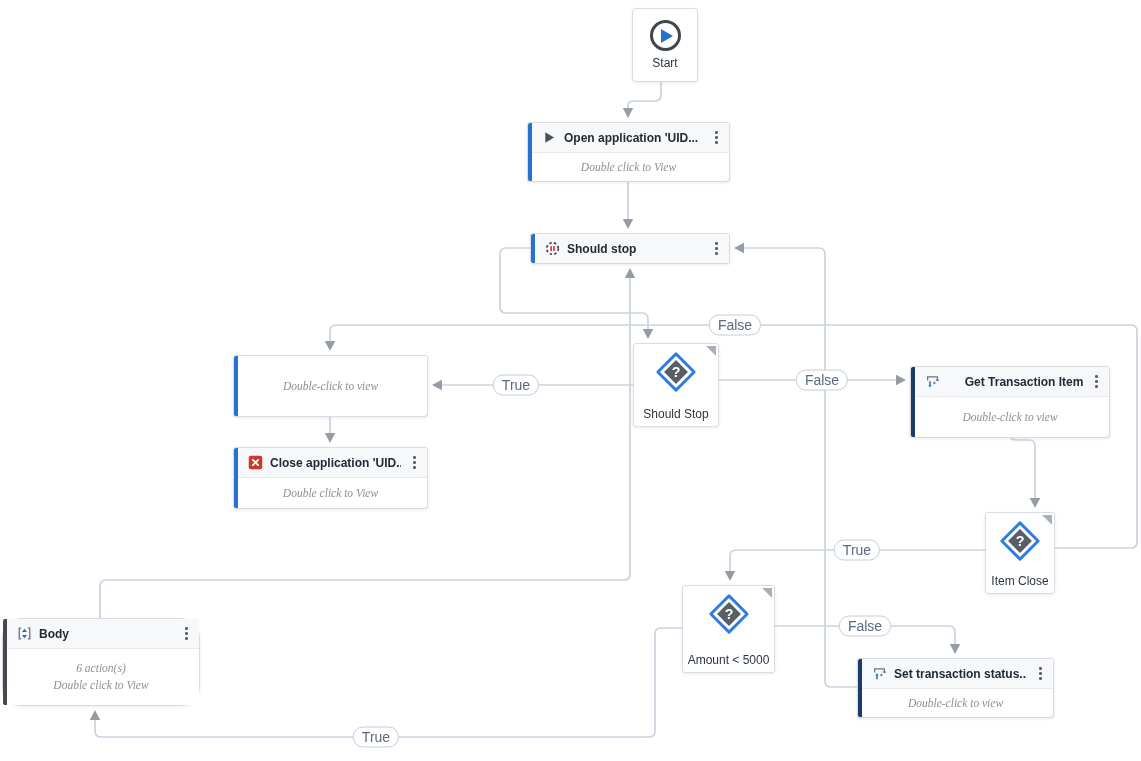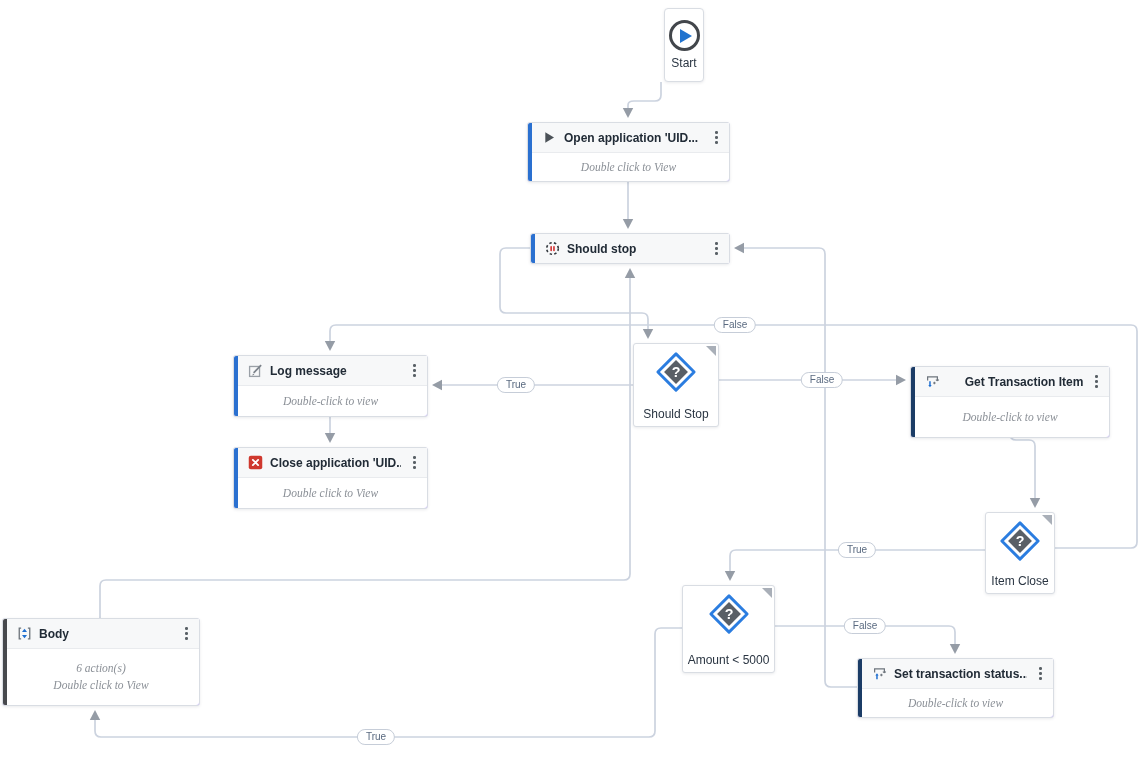--- a/index.html
+++ b/index.html
@@ -24,21 +24,21 @@
     justify-content:space-between;padding:7px 2px 5px;box-sizing:border-box;}
   .corner{position:absolute;top:2px;right:2px;width:0;height:0;border-left:10px solid transparent;border-top:10px solid #a9afb8;}
   .dlabel{font-size:12px;color:#2a3542;white-space:nowrap;}
   .start-node{position:absolute;background:#fff;border:1px solid var(--box-border);border-radius:4px;
     box-shadow:0 1px 3px rgba(40,50,70,.10);z-index:2;display:flex;flex-direction:column;align-items:center;
     justify-content:center;gap:5px;box-sizing:border-box;}
   .ring{width:31px;height:31px;border:3.5px solid #42464b;border-radius:50%;display:flex;align-items:center;justify-content:center;box-sizing:border-box;}
   .ring .tri{width:0;height:0;border-top:7px solid transparent;border-bottom:7px solid transparent;border-left:12px solid #2073cf;margin-left:4px;}
   .slabel{font-size:12px;color:#2a3542;}
   .edge-label{position:absolute;z-index:3;transform:translate(-50%,-50%);background:#fff;
-    border:1px solid var(--label-border);border-radius:10px;padding:1px 8px 2px;font-size:10px;color:var(--label-text);white-space:nowrap;}
+    border:1px solid var(--label-border);border-radius:10px;padding:1px 8px 2px;font-size:14px;color:var(--label-text);white-space:nowrap;}
 </style>
 </head>
 <body>
 
 <div id="canvas" style="width: 1141px; height: 761px; background: rgb(255, 255, 255); --connector: #ccd3df; --arrow: #959ca6; --label-text: #5a6a80; --label-border: #c6cdd8; --box-border: #d9dde3; --header-bg: #f7f8f9; --title: #212b36; --subtitle: #8b9097;">
   <svg id="edges" class="edges" width="1141" height="761">
       <path d="M661 82 L661 95 Q661 101 655 101 L634 101 Q628 101 628 105 L628 109" fill="none" stroke="#ccd3df" stroke-width="1.7"></path>
       <polygon points="628,118 622.8,108 633.2,108" fill="#959ca6"></polygon>
       <path d="M628 182 L628 220" fill="none" stroke="#ccd3df" stroke-width="1.7"></path>
       <polygon points="628,229 622.8,219 633.2,219" fill="#959ca6"></polygon>
@@ -64,21 +64,21 @@
       <polygon points="734,248 744,242.8 744,253.2" fill="#959ca6"></polygon>
       <path d="M330 417 L330 434" fill="none" stroke="#ccd3df" stroke-width="1.7"></path>
       <polygon points="330,443 324.8,433 335.2,433" fill="#959ca6"></polygon>
     </svg>
 <div class="edge-label" style="left: 516px; top: 385px;">True</div>
     <div class="edge-label" style="left: 822px; top: 380px;">False</div>
     <div class="edge-label" style="left: 857px; top: 550px;">True</div>
     <div class="edge-label" style="left: 735px; top: 325px;">False</div>
     <div class="edge-label" style="left: 865px; top: 626px;">False</div>
     <div class="edge-label" style="left: 376px; top: 737px;">True</div>
-    <div class="start-node" style="left: 664px; top: 8px; width: 40px; height: 74px;">
+    <div class="start-node" style="left: 632px; top: 8px; width: 66px; height: 74px;">
       <div class="ring">
         <div class="tri"></div>
       </div>
       <div class="slabel">Start</div>
     </div>
     <div class="node" style="left: 527px; top: 122px; width: 203px; height: 60px;">
       <div class="accent" style="background: rgb(42, 112, 208);"></div>
       <div class="hdr">
         <span class="icon">
           <svg viewBox="0 0 16 16" width="15" height="15">
@@ -120,35 +120,20 @@
         <svg viewBox="0 0 44 44" width="42" height="42">
           <path d="M22 3 L41 22 L22 41 L3 22 Z" fill="#ffffff" stroke="#2b7de0" stroke-width="3" stroke-linejoin="round"></path>
           <path d="M22 9.5 L34.5 22 L22 34.5 L9.5 22 Z" fill="#595f66"></path>
           <text x="22" y="27.5" text-anchor="middle" font-family="Liberation Sans, sans-serif" font-size="15" font-weight="bold" fill="#ffffff">?</text>
         </svg>
       </div>
       <div class="dlabel">Should Stop</div>
     </div>
     <div class="node" style="left: 233px; top: 355px; width: 195px; height: 62px;">
       <div class="accent" style="background: rgb(42, 112, 208);"></div>
-      <div class="hdr">
-        <span class="icon">
-          <svg viewBox="0 0 16 16" width="15" height="15">
-            <rect x="1.7" y="3.7" width="10.6" height="10.6" fill="none" stroke="#9aa0a7" stroke-width="1.4"></rect>
-            <path d="M6 10.5 L14 2.3" stroke="#7b828a" stroke-width="1.8" fill="none"></path>
-            <path d="M5.4 11.1 L4.5 13.4 L6.8 12.5 Z" fill="#7b828a"></path>
-          </svg>
-        </span>
-        <span class="ttl">Log message</span>
-        <div class="menu">
-          <i></i>
-          <i></i>
-          <i></i>
-        </div>
-      </div>
       <div class="bdy">
         <div>Double-click to view</div>
       </div>
     </div>
     <div class="node" style="left: 233px; top: 447px; width: 195px; height: 62px;">
       <div class="accent" style="background: rgb(42, 112, 208);"></div>
       <div class="hdr">
         <span class="icon">
           <svg viewBox="0 0 16 16" width="15" height="15">
             <rect x="0.8" y="0.8" width="14.4" height="14.4" rx="2.2" fill="#cf382e"></rect>
@@ -204,21 +189,21 @@
       <div class="corner"></div>
       <div class="icon" style="width: 42px; height: 42px;">
         <svg viewBox="0 0 44 44" width="42" height="42">
           <path d="M22 3 L41 22 L22 41 L3 22 Z" fill="#ffffff" stroke="#2b7de0" stroke-width="3" stroke-linejoin="round"></path>
           <path d="M22 9.5 L34.5 22 L22 34.5 L9.5 22 Z" fill="#595f66"></path>
           <text x="22" y="27.5" text-anchor="middle" font-family="Liberation Sans, sans-serif" font-size="15" font-weight="bold" fill="#ffffff">?</text>
         </svg>
       </div>
       <div class="dlabel">Amount &lt; 5000</div>
     </div>
-    <div class="node" style="left: 2px; top: 618px; width: 198px; height: 88px;">
+    <div class="node" style="left: 2px; top: 618px; width: 198px; height: 88px; border-radius: 20px;">
       <div class="accent" style="background: rgb(71, 73, 77);"></div>
       <div class="hdr">
         <span class="icon">
           <svg viewBox="0 0 16 16" width="15" height="15">
             <path d="M4.4 2.2 H2.4 V13.8 H4.4" fill="none" stroke="#6d747c" stroke-width="1.4"></path>
             <path d="M11.6 2.2 H13.6 V13.8 H11.6" fill="none" stroke="#6d747c" stroke-width="1.4"></path>
             <path d="M8 2.9 L10.7 6.3 H5.3 Z" fill="#1f6fd0"></path>
             <path d="M8 13.1 L10.7 9.7 H5.3 Z" fill="#1f6fd0"></path>
           </svg>
         </span>

